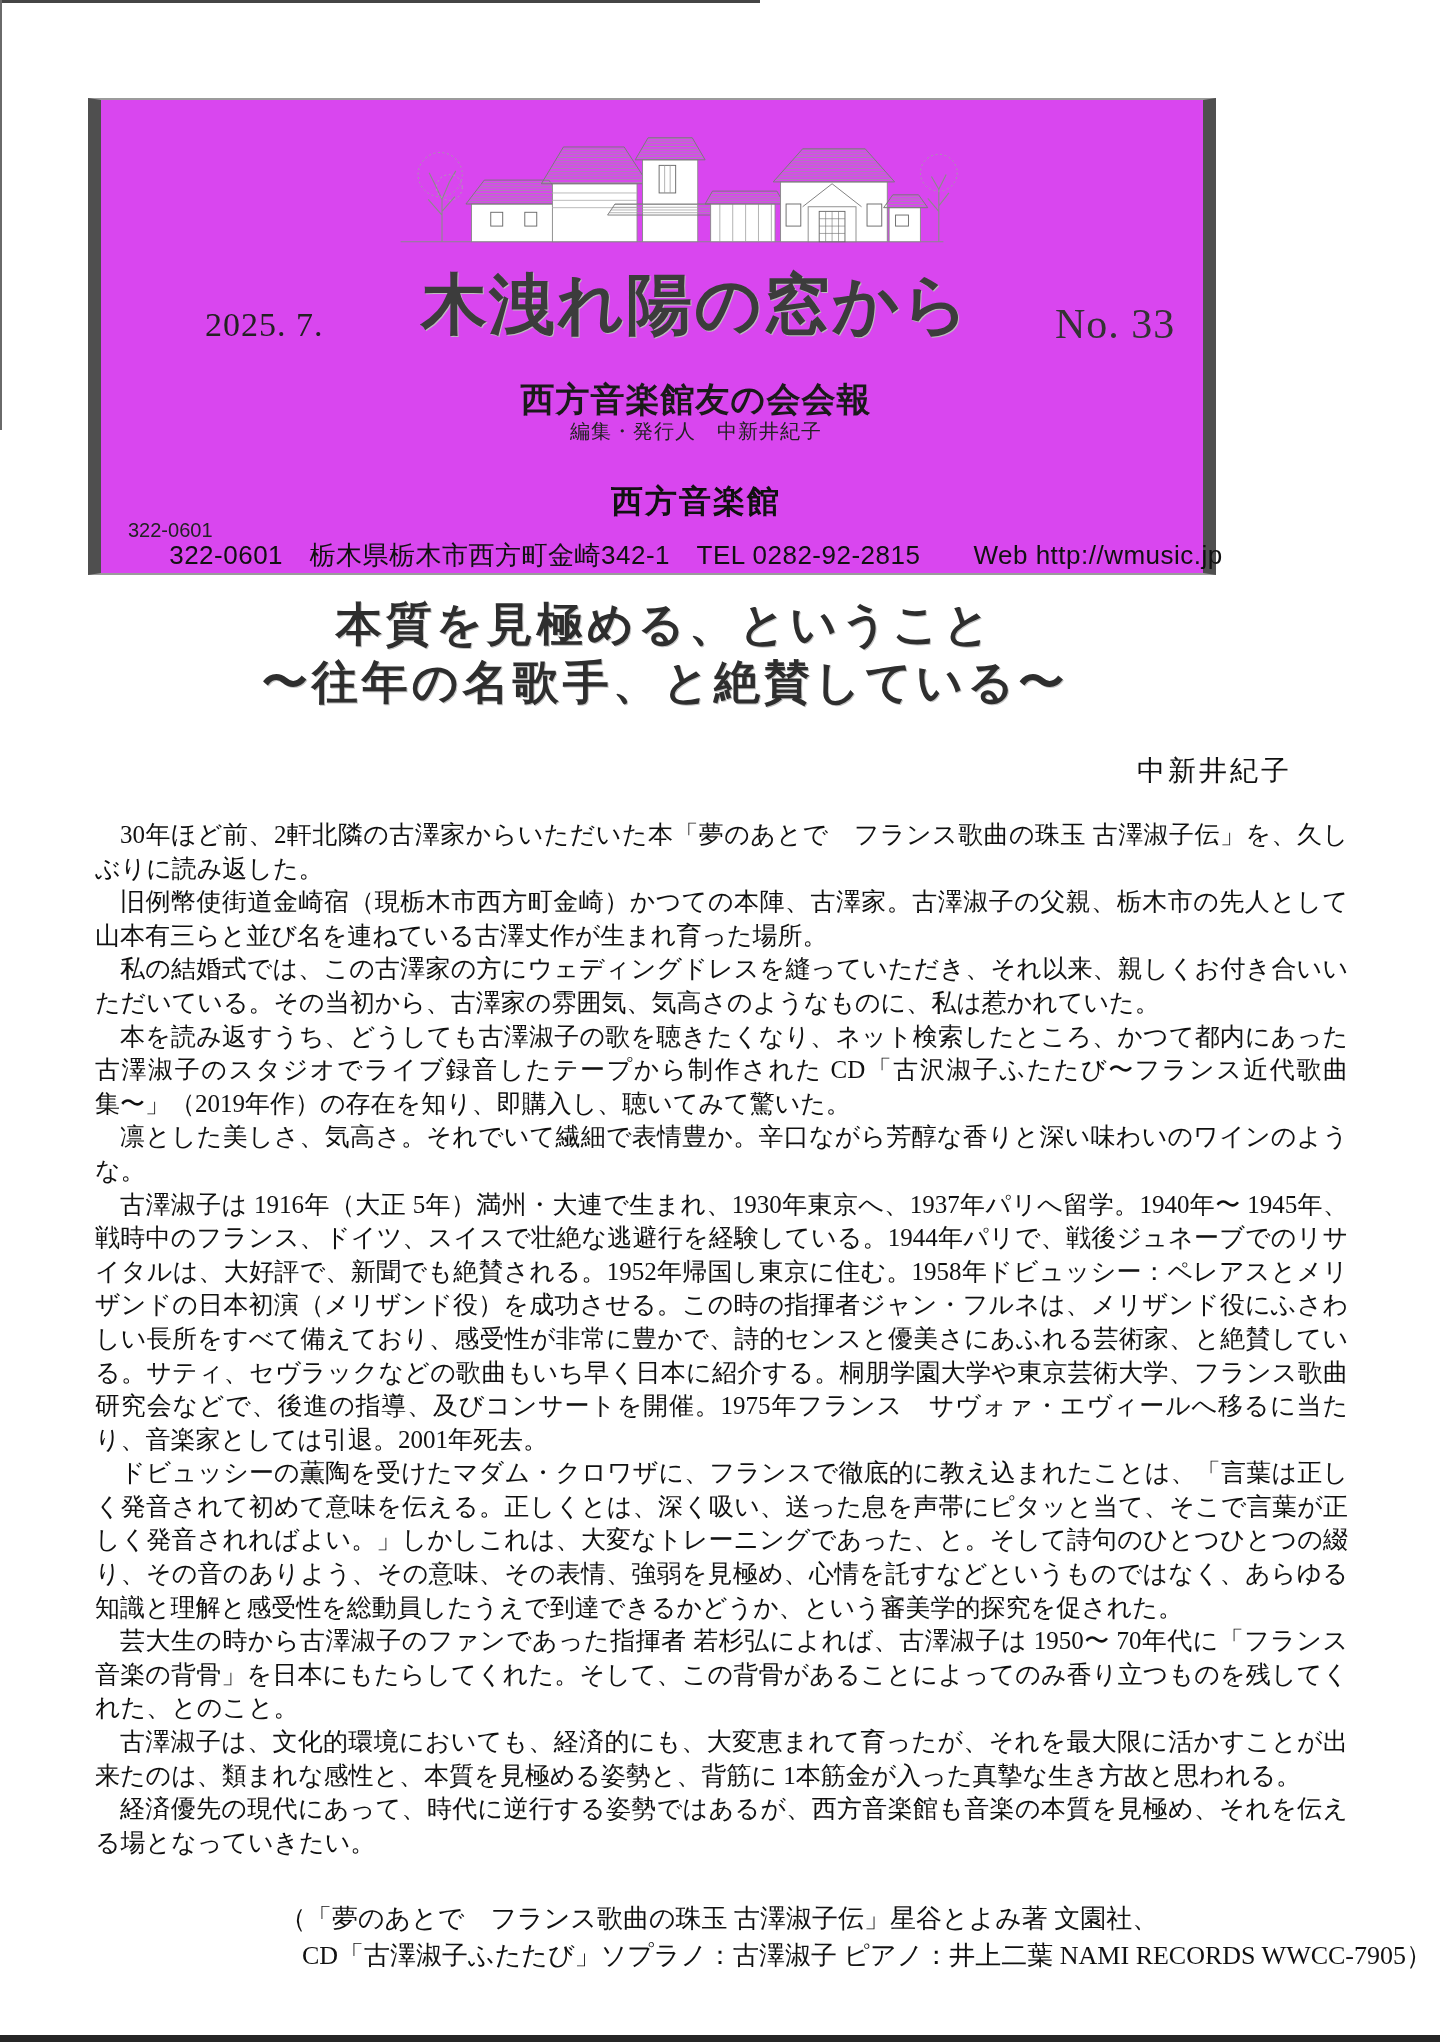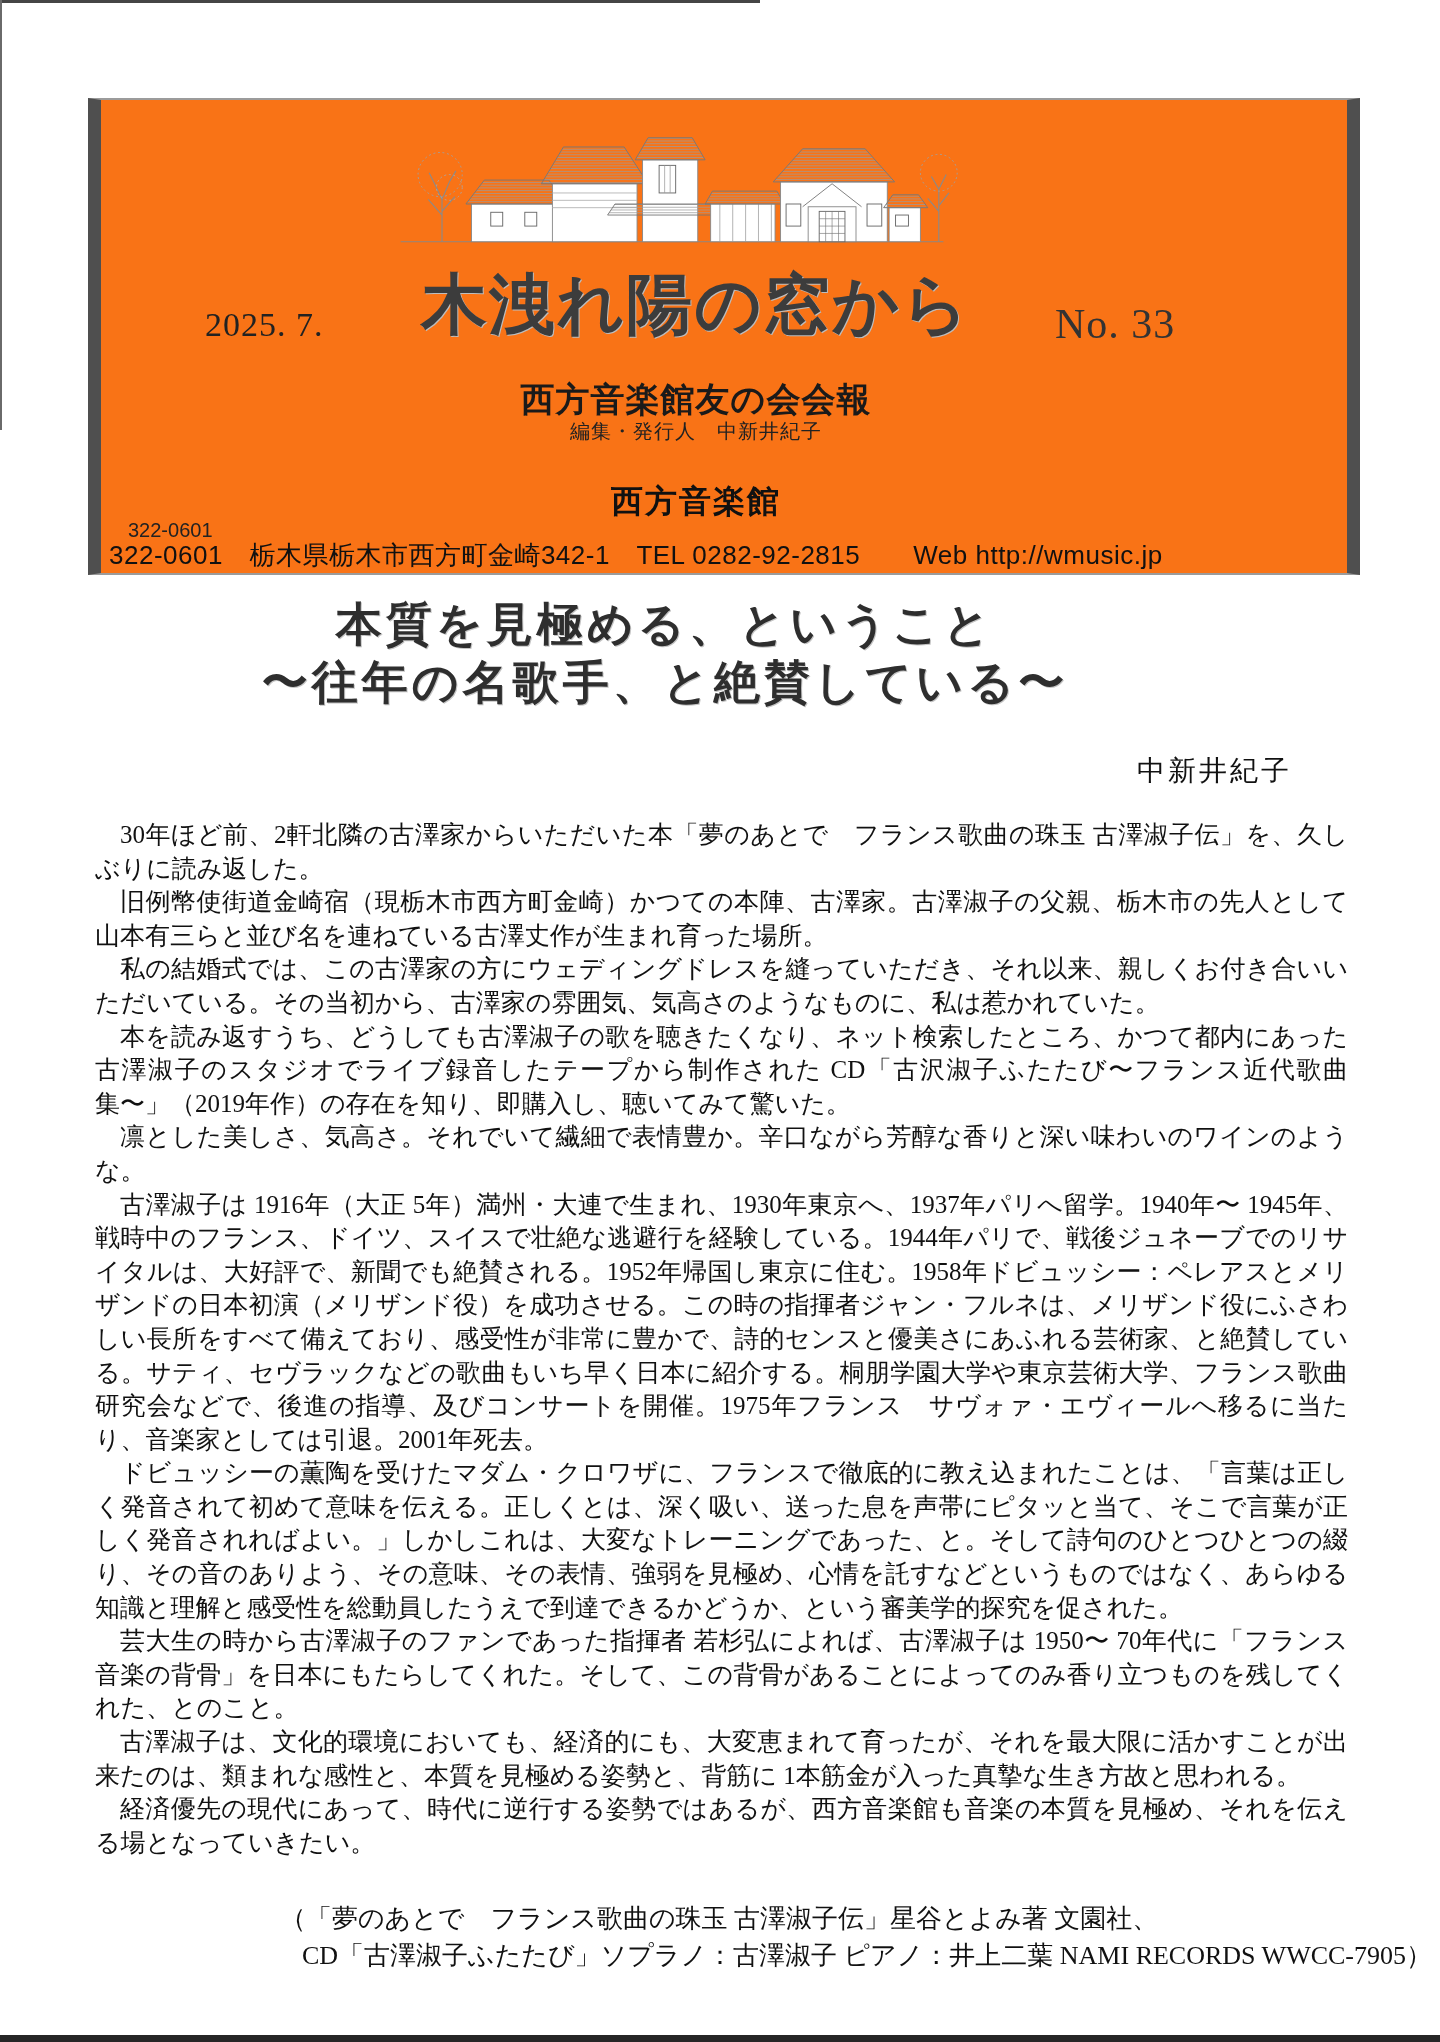--- a/index.html
+++ b/index.html
@@ -11,27 +11,27 @@
     font-family: "Liberation Serif", "DejaVu Serif", serif;
     color: #1c1c1c;
   }
   .scan-band-top { position: absolute; top: 0; left: 0; width: 760px; height: 3px; background: #454545; }
   .scan-strip-left { position: absolute; top: 0; left: 0; width: 2px; height: 430px; background: #6a6a6a; }
   .scan-band-bottom { position: absolute; left: 0; bottom: 0; width: 1440px; height: 7px; background: #262626; }
 
   
   .masthead {
     position: absolute; left: 88px; top: 98px;
-    width: 1272px; height: 477px;
+    width: 1128px; height: 477px;
     box-sizing: border-box;
     border-top: 2px solid #9b9b9b;
     border-bottom: 2px solid #9b9b9b;
     border-left: 13px solid #4f4f4f;
     border-right: 13px solid #4f4f4f;
-    background: #f97316;
+    background: #d946ef;
   }
   .masthead-inner { position: absolute; left: 0; top: 0; width: 1190px; height: 473px; }
   .illustration-row { position: absolute; top: 12px; left: 0; width: 100%; text-align: center; }
   .illustration-row svg { margin-left: -48px; }
   .issue-date {
     position: absolute; left: 104px; top: 206px;
     font-size: 34px; letter-spacing: 1px; color: #222;
   }
   .paper-title {
     position: absolute; top: 160px; left: 0; width: 100%;
@@ -58,21 +58,21 @@
     position: absolute; top: 380px; left: 0; width: 100%; text-align: center;
     font-family: "Liberation Sans", "DejaVu Sans", sans-serif;
     font-size: 32px; font-weight: 700; color: #111; letter-spacing: 2px;
   }
   .postal-code {
     position: absolute; top: 419px; left: 27px;
     font-family: "Liberation Sans", "DejaVu Sans", sans-serif;
     font-size: 20px; color: #222;
   }
   .address-line {
-    position: absolute; top: 438px; left: 8px; width: 100%; 
+    position: absolute; top: 438px; left: 0; width: 100%; text-align: center;
     font-family: "Liberation Sans", "DejaVu Sans", sans-serif;
     font-size: 26px; color: #111; letter-spacing: 0.5px; white-space: nowrap;
   }
 
   
   .article-head { position: absolute; left: 0; top: 596px; width: 1330px; text-align: center; }
   .article-title-line {
     font-size: 46px; font-weight: 700; letter-spacing: 4px;
     line-height: 58px; color: #2e2e2e;
     text-shadow: 1px 1px 0 #c4c4c4;

